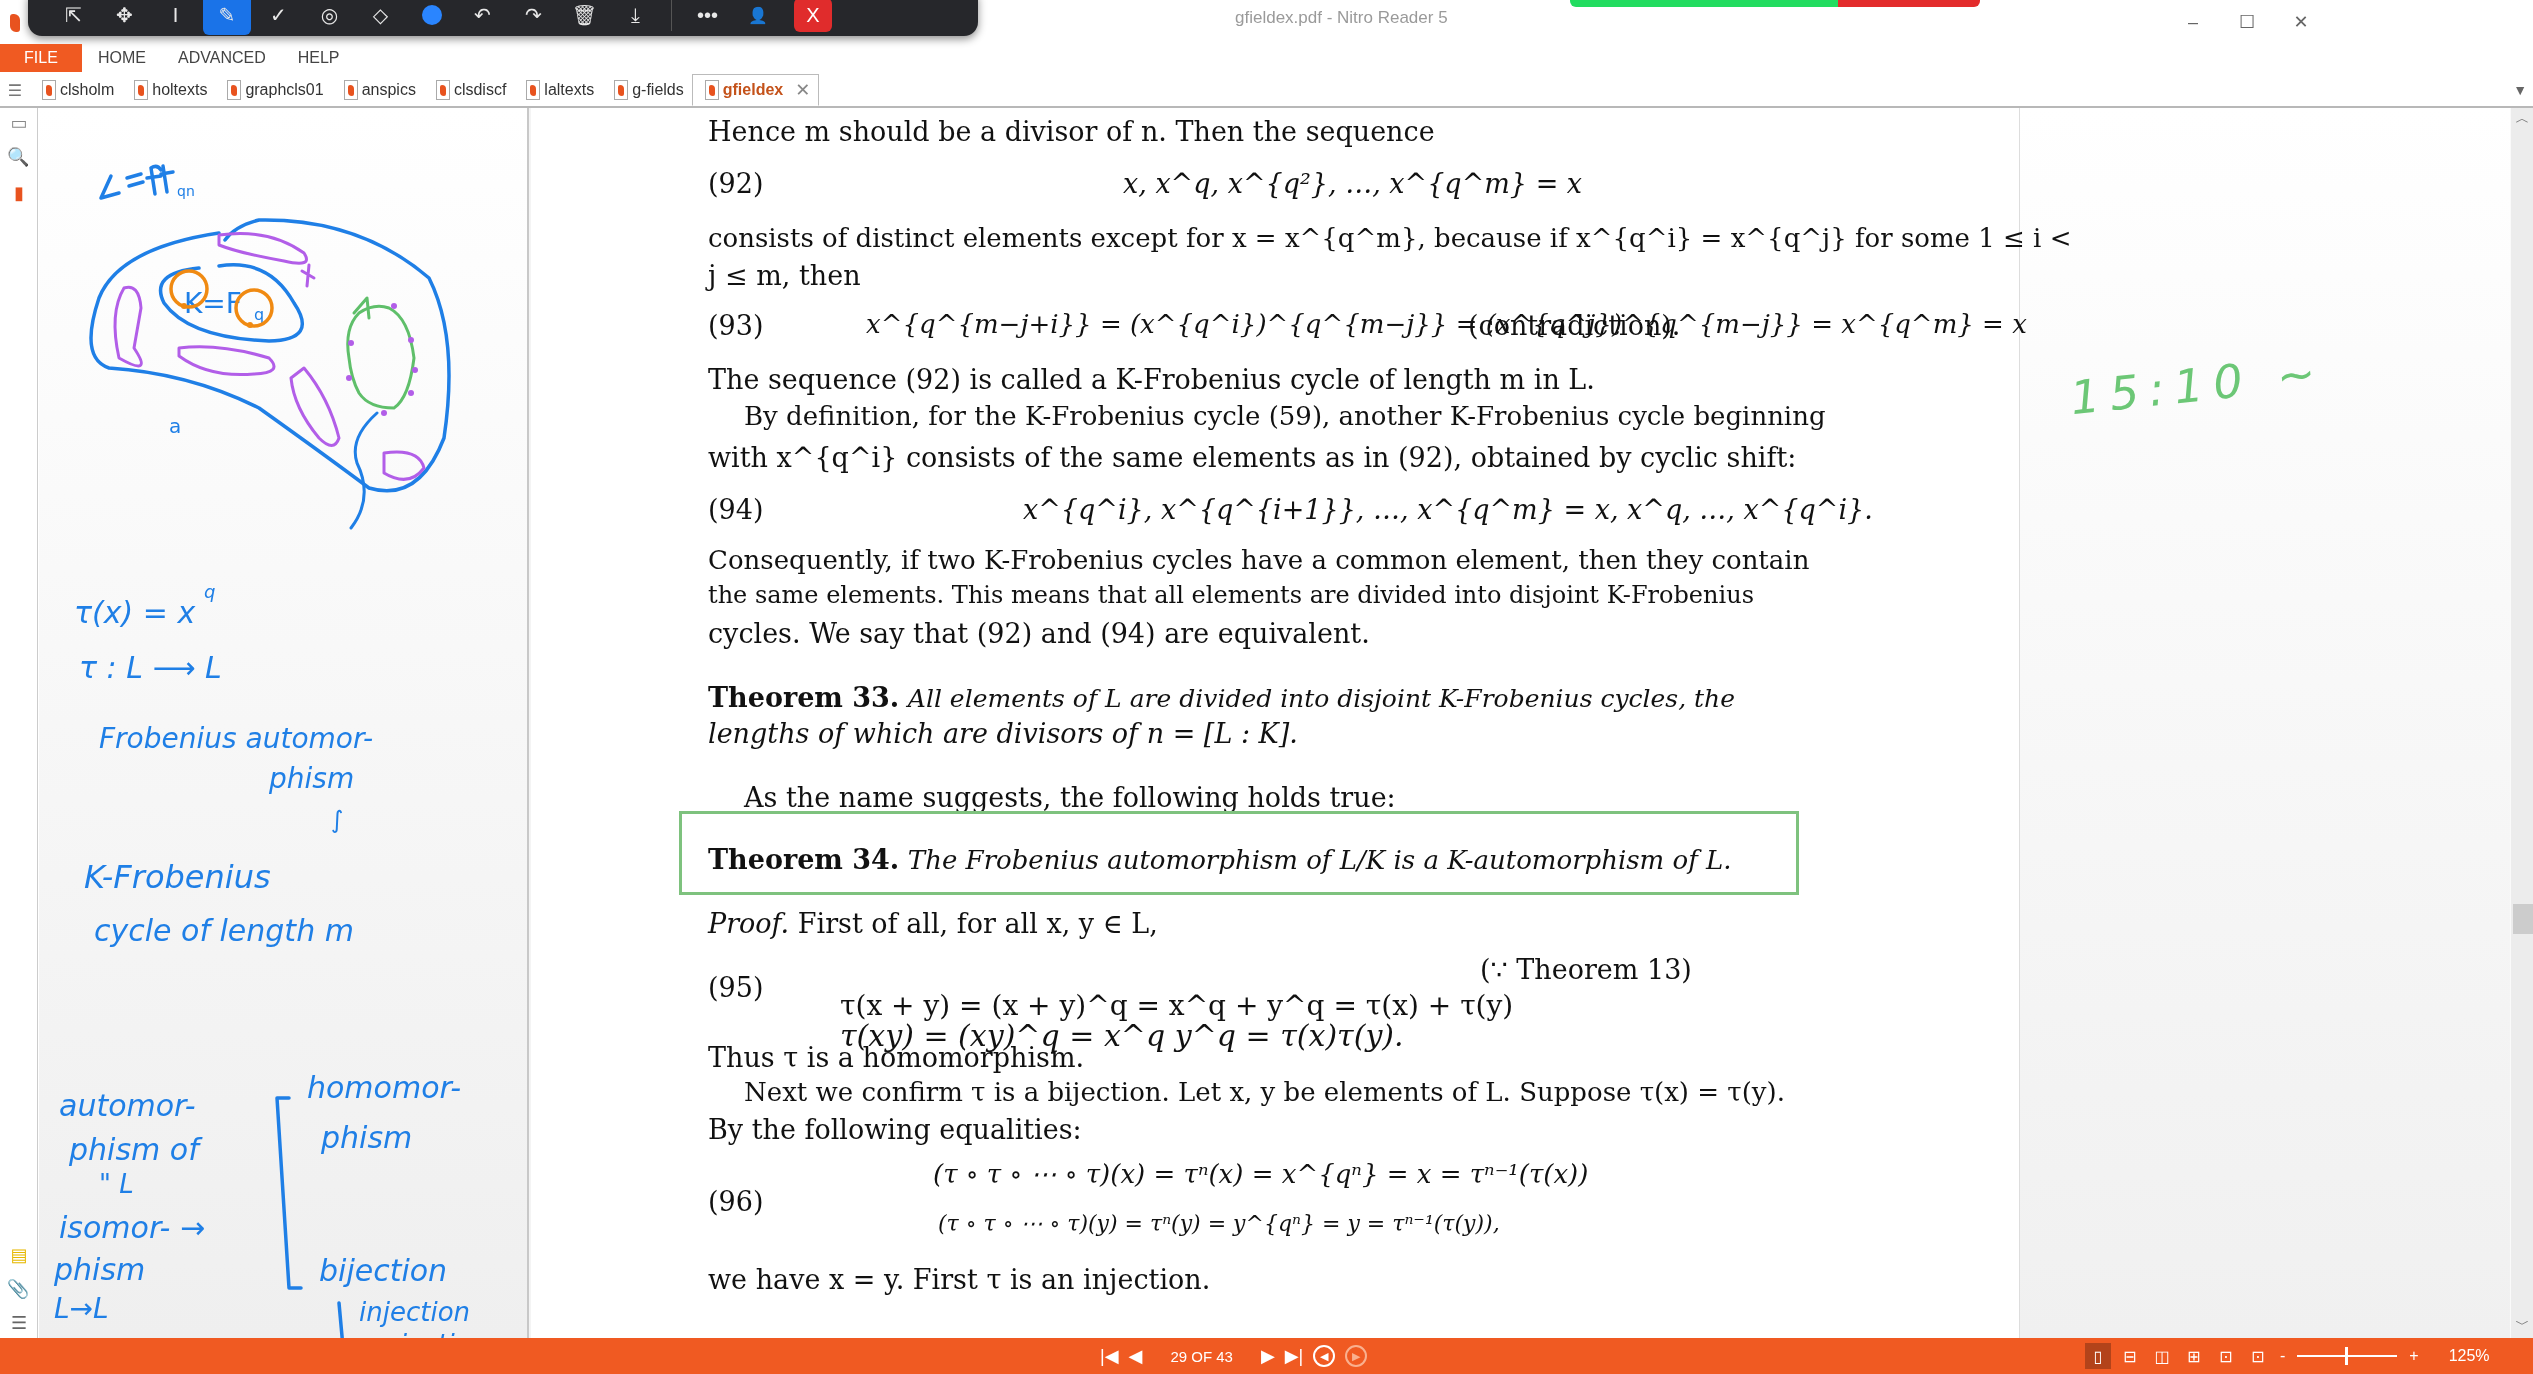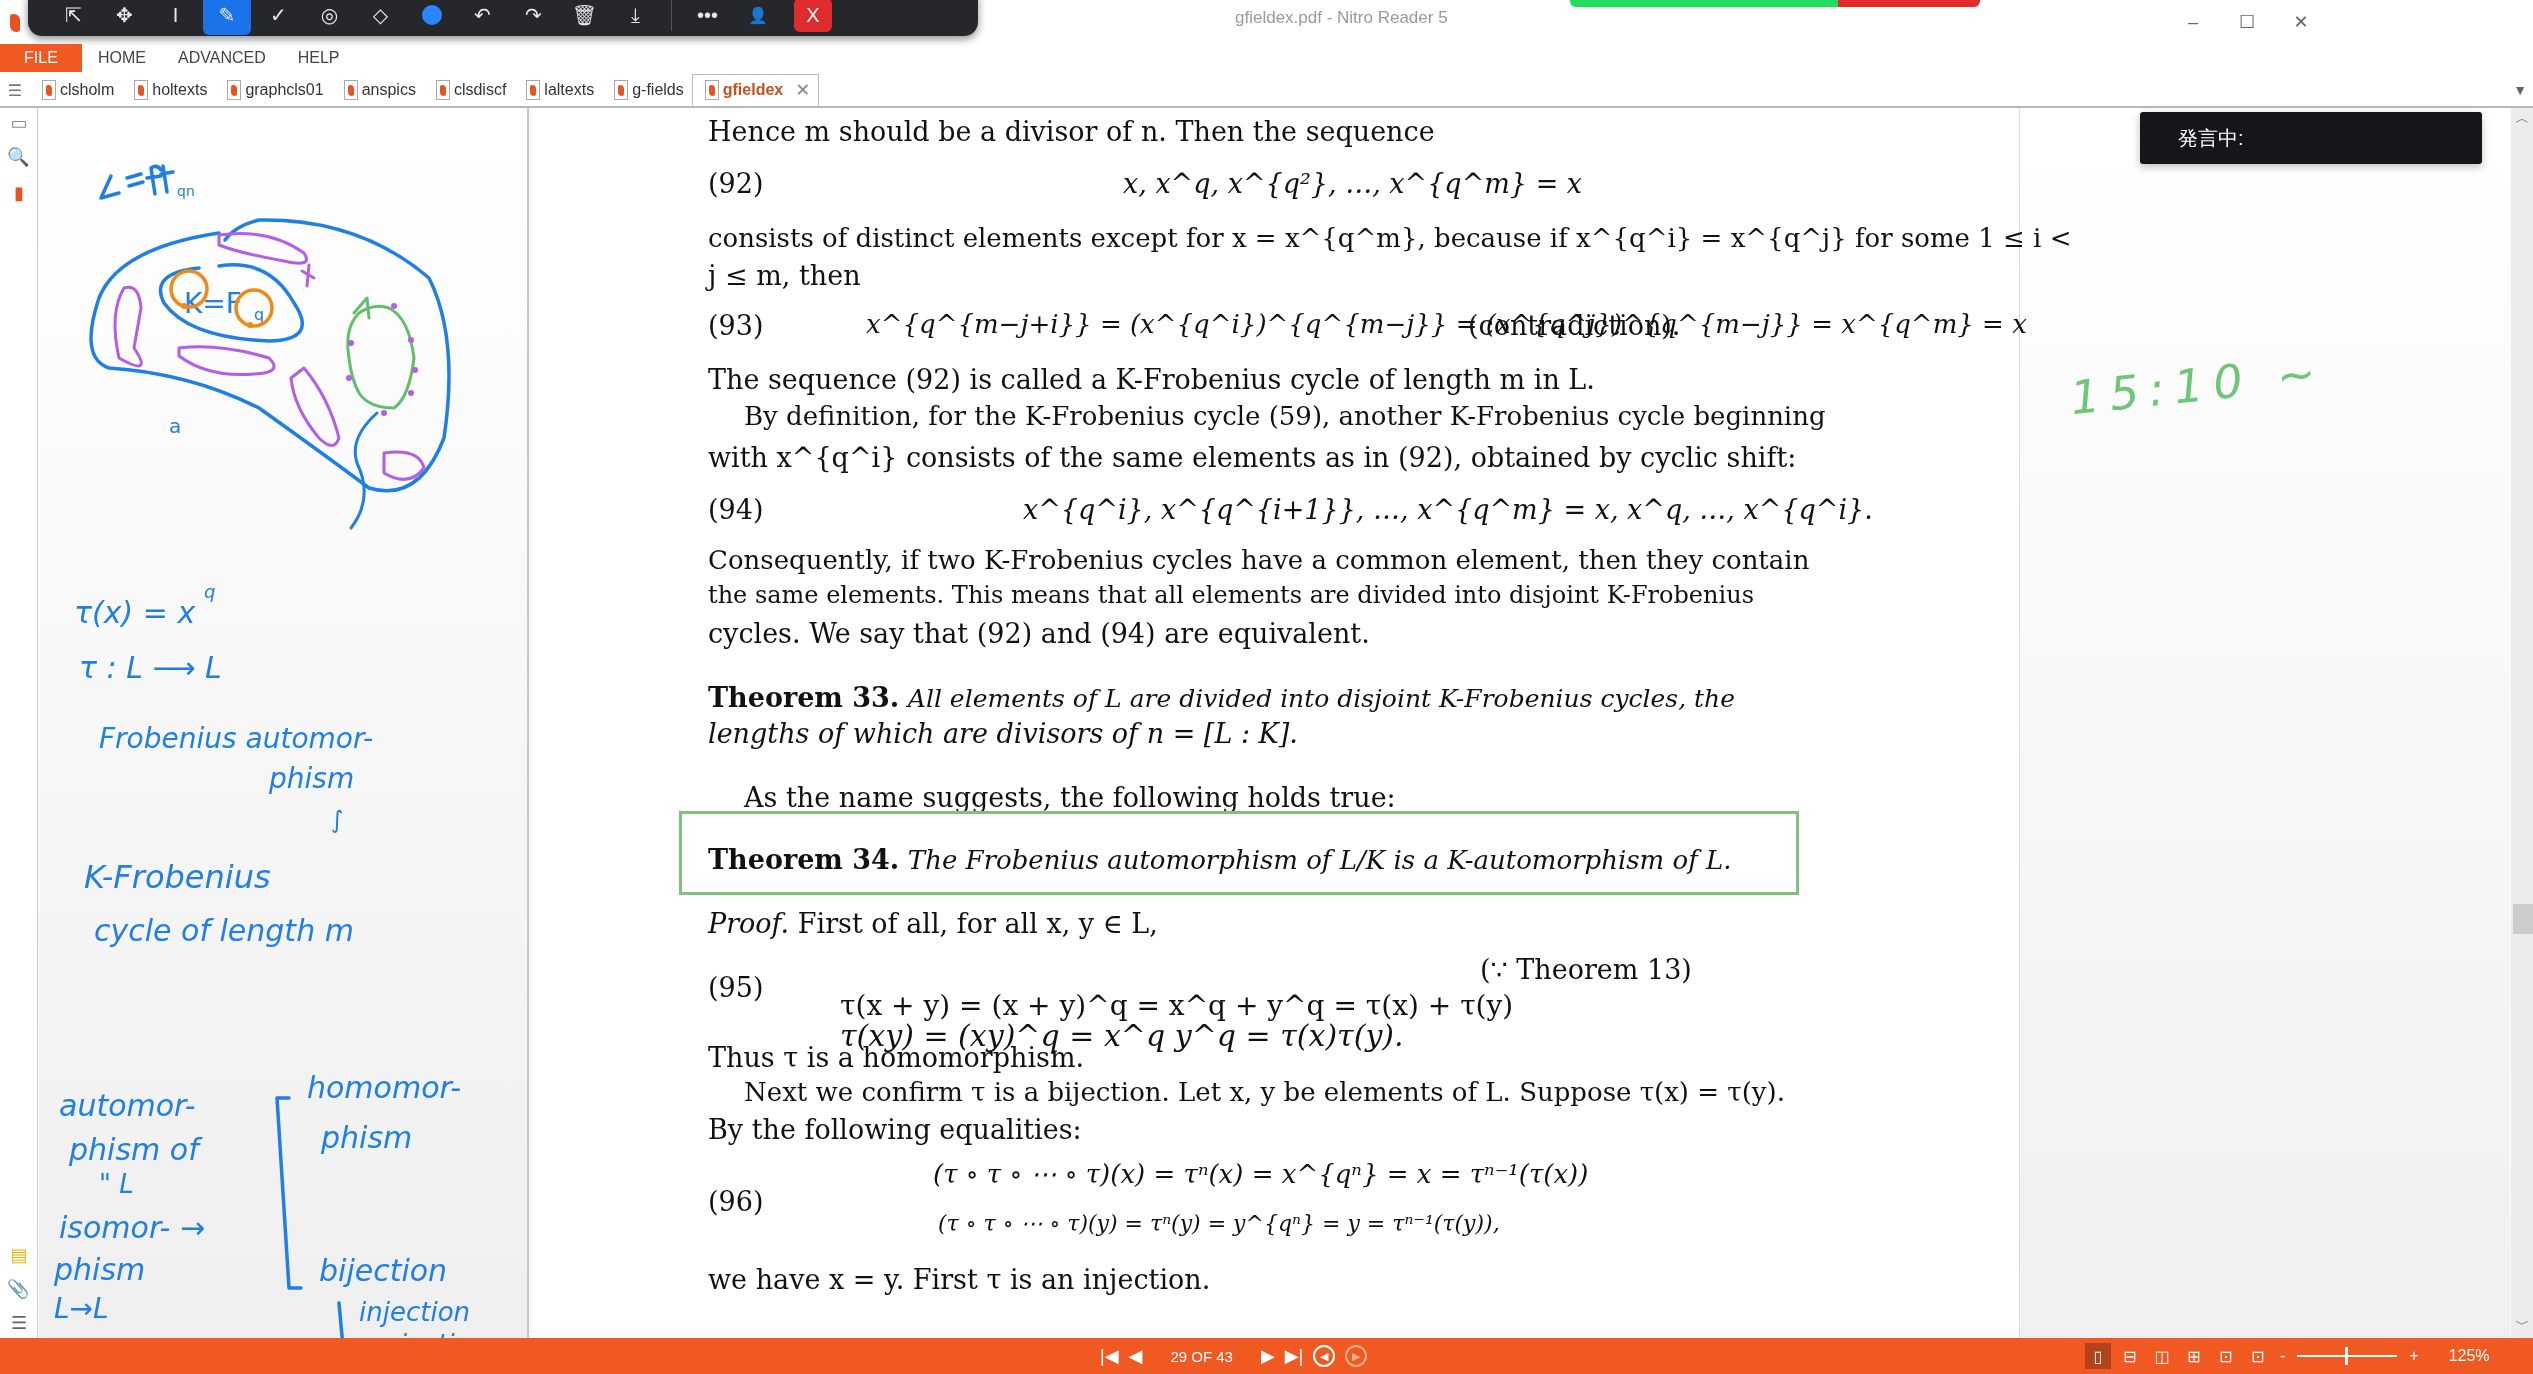--- a/index.html
+++ b/index.html
@@ -296,21 +296,20 @@
     <div class="line" style="top:932px;">Thus τ is a homomorphism.</div>
     <div class="line" style="top:968px;left:36px;font-size:26px;">Next we confirm τ is a bijection. Let x, y be elements of L. Suppose τ(x) = τ(y).</div>
     <div class="line" style="top:1004px;">By the following equalities:</div>
     <div class="eqlabel" style="top:1076px;">(96)</div>
     <div class="eqn" style="top:1050px;left:225px;font-style:italic;font-size:26px;">(τ ∘ τ ∘ ⋯ ∘ τ)(x) = τⁿ(x) = x^{qⁿ} = x = τⁿ⁻¹(τ(x))</div>
     <div class="eqn" style="top:1102px;left:230px;font-style:italic;font-size:22px;">(τ ∘ τ ∘ ⋯ ∘ τ)(y) = τⁿ(y) = y^{qⁿ} = y = τⁿ⁻¹(τ(y)),</div>
     <div class="line" style="top:1154px;">we have x = y. First τ is an injection.</div>
   </div>
   <div class="thm-box" style="left:679px;top:811px;"></div>
 
-  <div class="toast">発言中:</div>
 
   <div class="vscroll">
     <div class="vs-up">︿</div>
     <div class="vs-thumb"></div>
     <div class="vs-down">﹀</div>
   </div>
 
   <div class="statusbar">
     <div class="nav">
       <span class="btn">|◀</span>

